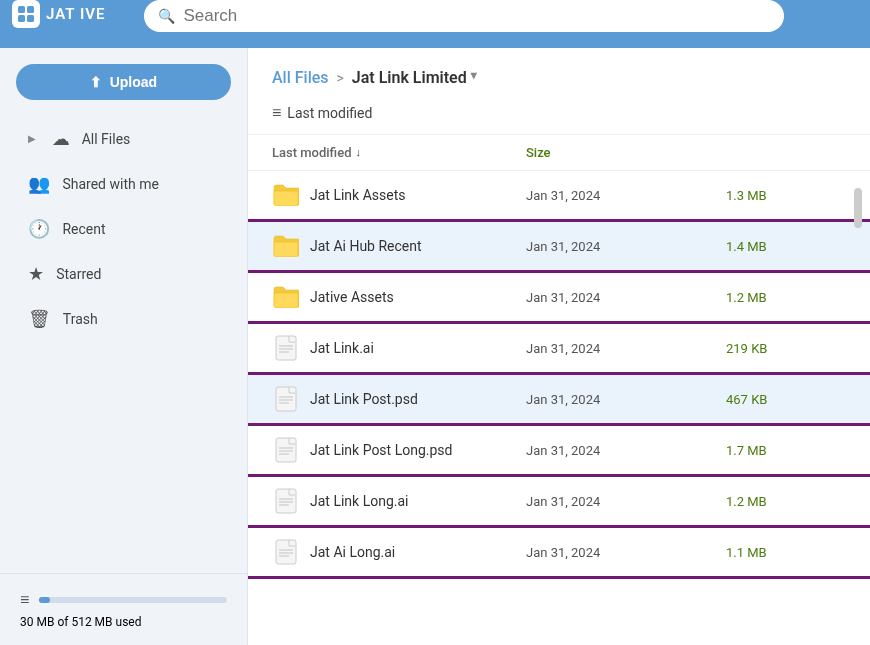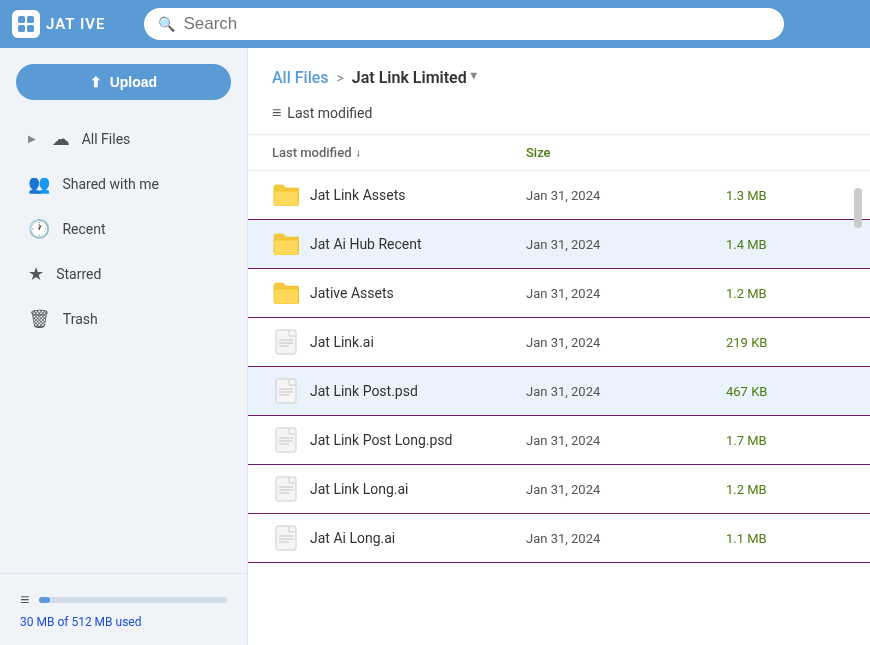--- a/index.html
+++ b/index.html
@@ -3,21 +3,21 @@
   <meta charset="utf-8">
   <style>
     * { margin: 0; padding: 0; box-sizing: border-box; }
     body { font-family: -apple-system, BlinkMacSystemFont, 'Segoe UI', Roboto, sans-serif; background: #fff; width: 870px; height: 645px; overflow: hidden; display: flex; flex-direction: column; }
 
     
     .topbar {
       background: #5b9bd5;
       height: 48px;
       display: flex;
-      align-items: center;
+      align-items: flex-start;
       padding: 0 12px;
       gap: 12px;
       flex-shrink: 0;
     }
     .logo-area {
       display: flex;
       align-items: center;
       gap: 6px;
       color: #fff;
       font-weight: bold;
@@ -100,21 +100,21 @@
     }
     .storage-bar-wrap {
       display: flex;
       align-items: center;
       gap: 10px;
       margin-bottom: 6px;
     }
     .storage-icon { font-size: 16px; color: #555; }
     .storage-bar-container { flex: 1; height: 6px; background: #d0dcea; border-radius: 3px; }
     .storage-bar-fill { height: 6px; background: #5b9bd5; border-radius: 3px; }
-    .storage-text { font-size: 12px; color: #1d4ed8; margin-top: 4px; }
+    .storage-text { font-size: 12px; color: #000000; margin-top: 4px; }
 
     
     .content {
       flex: 1;
       display: flex;
       flex-direction: column;
       overflow: hidden;
       background: #fff;
     }
     .content-header {
@@ -161,21 +161,21 @@
       background: #fff;
       z-index: 1;
     }
     .col-name { display: flex; align-items: center; gap: 4px; }
     .col-modified { display: flex; align-items: center; gap: 4px; }
     .sort-arrow { font-size: 11px; color: #444; }
     .file-row {
       display: grid;
       grid-template-columns: 1fr 200px 120px;
       padding: 10px 24px;
-      border-bottom: 1px solid #701a75;
+      border-bottom: 3px solid #701a75;
       font-size: 14px;
       color: #333;
       align-items: center;
       cursor: pointer;
     }
     .file-row.highlighted { background: #eaf2fb; }
     .file-name-cell { display: flex; align-items: center; gap: 10px; }
     .file-icon { width: 28px; height: 28px; display: flex; align-items: center; justify-content: center; font-size: 20px; }
     .folder-icon { color: #f5c842; }
     .file-doc-icon { color: #888; font-size: 18px; }

